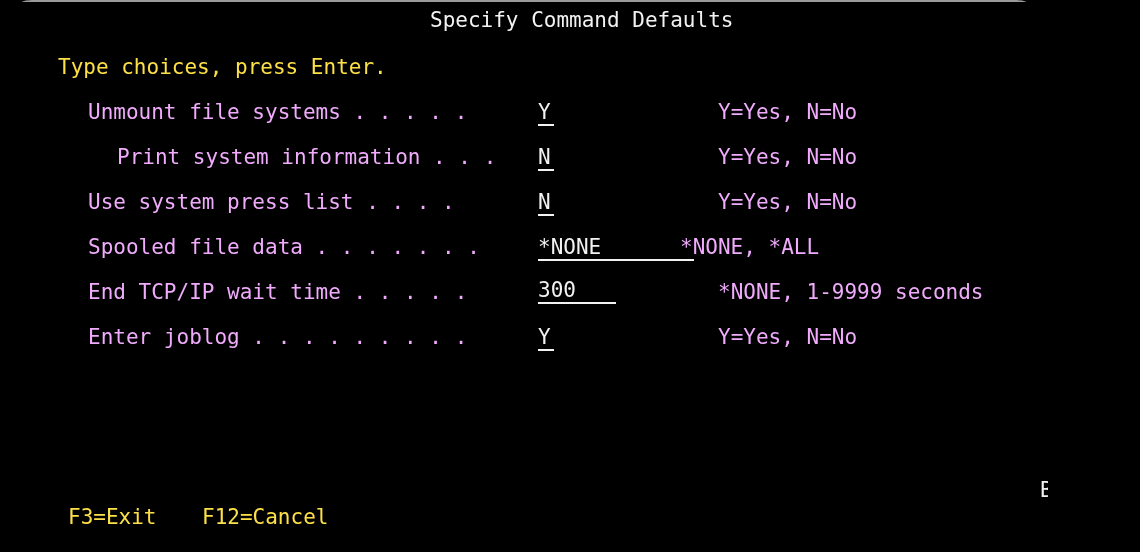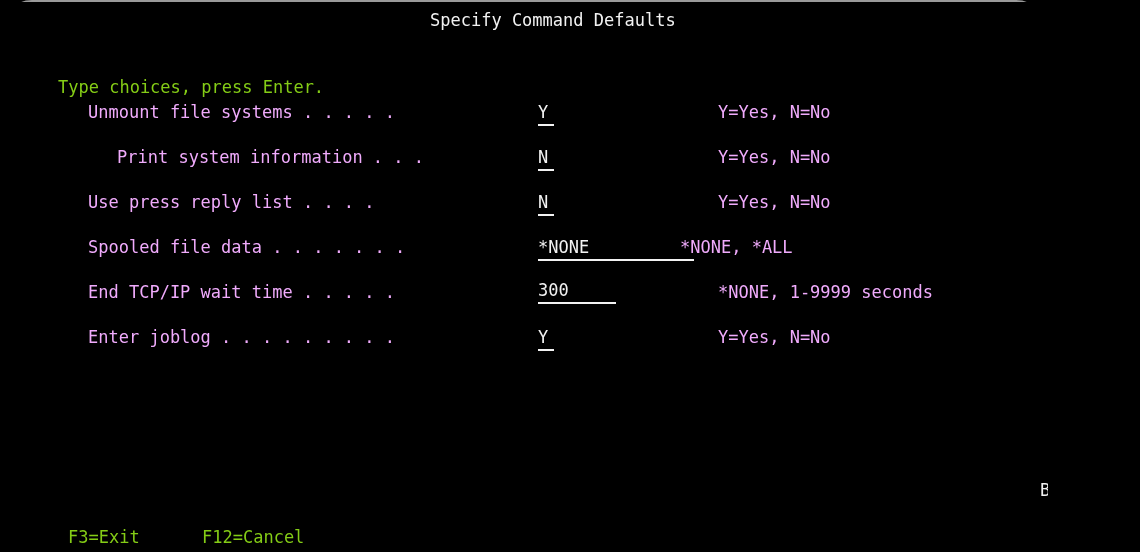--- a/index.html
+++ b/index.html
@@ -9,21 +9,21 @@
     background: #000000;
   }
 
   #screen {
     position: relative;
     width: 1048px;
     height: 552px;
     background: #000000;
     overflow: hidden;
     font-family: "DejaVu Sans Mono", "Liberation Mono", monospace;
-    font-size: 17px;
+    font-size: 21px;
     letter-spacing: 0;
     -webkit-font-smoothing: none;
     font-smooth: never;
     border-radius: 32px;
   }
 
   
   #top-rule {
     position: absolute;
     left: 0;
@@ -35,21 +35,21 @@
 
   .cell {
     position: absolute;
     white-space: pre;
     line-height: 24px;
   }
 
   
   .c-white  { color: #f2f2f2; }
   .c-green  { color: #f0abfc; text-align: center; }
-  .c-blue   { color: #84cc16; margin-top: 20px; }
+  .c-blue   { color: #fde047; }
 
   
   .field {
     position: absolute;
     color: #f2f2f2;
     white-space: pre;
     line-height: 24px;
     border-bottom: 2px solid #f2f2f2;
     box-sizing: border-box;
     height: 26px;
@@ -66,21 +66,21 @@
 
   <div class="cell c-blue" style="left:58px; top:55px;">Type choices, press Enter.</div>
 
   <div id="field-rows">
       <div class="cell c-green" style="left: 88px; top: 100px;">Unmount file systems . . . . .</div>
       <div class="field" style="left: 538px; top: 100px; width: 15.62px;">Y</div>
       <div class="cell c-green" style="left: 718px; top: 100px;">Y=Yes, N=No</div>
       <div class="cell c-green" style="left: 88px; top: 145px; margin-left: 29px;">Print system information . . .</div>
       <div class="field" style="left: 538px; top: 145px; width: 15.62px;">N</div>
       <div class="cell c-green" style="left: 718px; top: 145px;">Y=Yes, N=No</div>
-      <div class="cell c-green" style="left: 88px; top: 190px;">Use press reply list . . . .</div>
+      <div class="cell c-green" style="left: 88px; top: 190px;">Use system press list . . . .</div>
       <div class="field" style="left: 538px; top: 190px; width: 15.62px;">N</div>
       <div class="cell c-green" style="left: 718px; top: 190px;">Y=Yes, N=No</div>
       <div class="cell c-green" style="left: 88px; top: 235px;">Spooled file data . . . . . . .</div>
       <div class="field" style="left: 538px; top: 235px; width: 156.2px;">*NONE</div>
       <div class="cell c-green" style="left: 680px; top: 235px;">*NONE, *ALL</div>
       <div class="cell c-green" style="left: 88px; top: 280px;">End TCP/IP wait time . . . . .</div>
       <div class="field" style="left: 538px; top: 278px; width: 78.1px;">300</div>
       <div class="cell c-green" style="left: 718px; top: 280px;">*NONE, 1-9999 seconds</div>
       <div class="cell c-green" style="left: 88px; top: 325px;">Enter joblog . . . . . . . . .</div>
       <div class="field" style="left: 538px; top: 325px; width: 15.62px;">Y</div>

